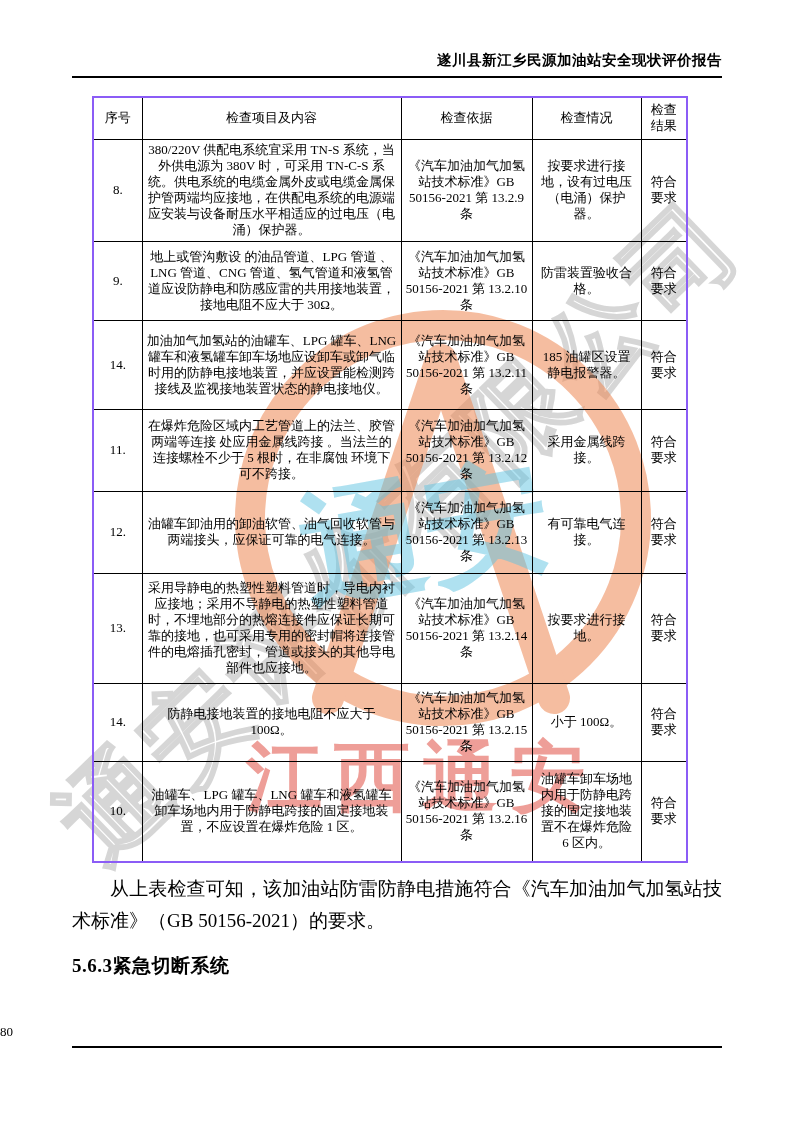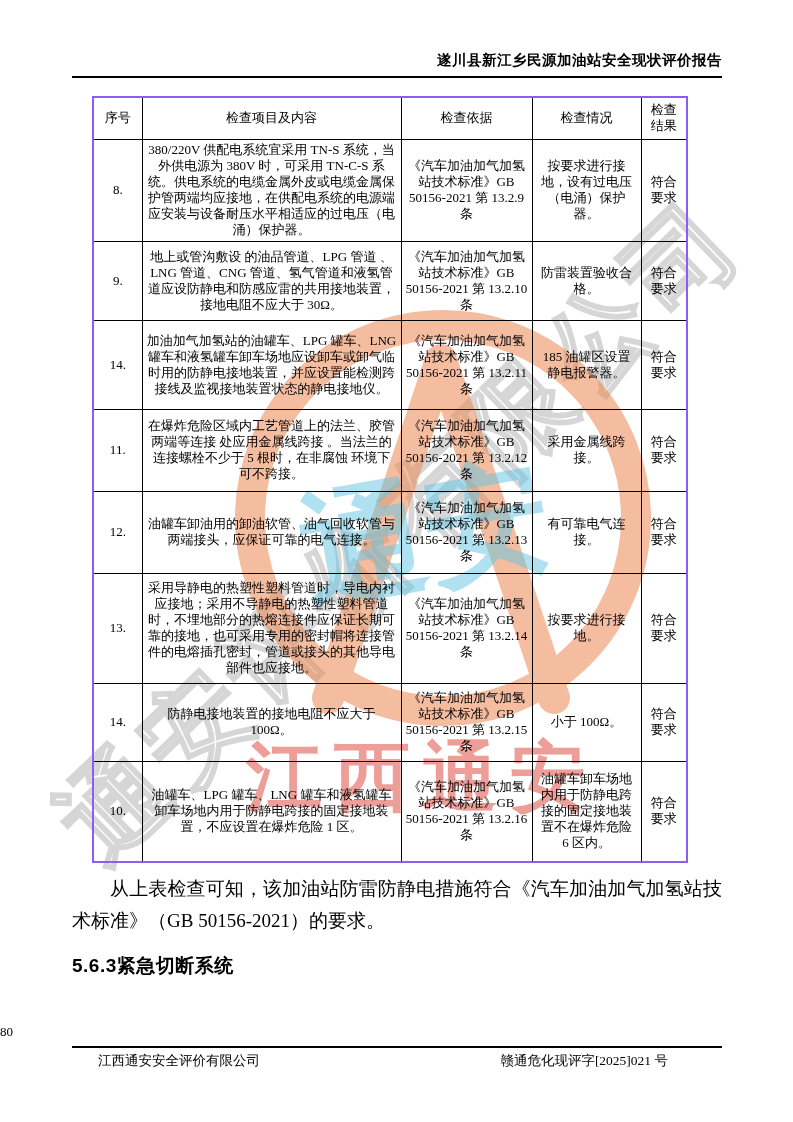--- a/index.html
+++ b/index.html
@@ -48,21 +48,21 @@
   col.c-sit{width:109px;}col.c-res{width:46px;}
   tr.hdr{height:42px;}
   tr.r0{height:102px;}tr.r1{height:79px;}tr.r2{height:89px;}tr.r3{height:82px;}
   tr.r4{height:82px;}tr.r5{height:110px;}tr.r6{height:78px;}tr.r7{height:101px;}
   .para{
     margin:10px 0 0 0;font-size:19px;line-height:32px;text-align:justify;
     text-indent:2em;
   }
   .sec-heading{
     margin:14px 0 0 0;font-size:19px;font-weight:bold;line-height:30px;
-    font-family:Liberation Sans, sans-serif;letter-spacing:0.5px;
+    font-family:Liberation Serif, serif;letter-spacing:0.5px;
   }
   .pagenum{
     position:absolute;left:0;right:0;top:1024px;
     font-size:13px;z-index:1;
   }
   .footer-rule{
     position:absolute;left:72px;right:71px;top:1046px;
     border-top:2px solid #000;z-index:1;
   }
   .footer-row{
@@ -166,18 +166,14 @@
     </tr>
         </tbody>
     </table>
 
     <p class="para">从上表检查可知，该加油站防雷防静电措施符合《汽车加油加气加氢站技术标准》（GB 50156-2021）的要求。</p>
     <p class="sec-heading">5.6.3紧急切断系统</p>
   </div>
 
   <div class="pagenum">80</div>
   <div class="footer-rule"></div>
-  <div class="footer-row">
-    <span>江西通安安全评价有限公司</span>
-    <span>赣通危化现评字[2025]021 号</span>
-  </div>
 
 </div>
 
 </body></html>

